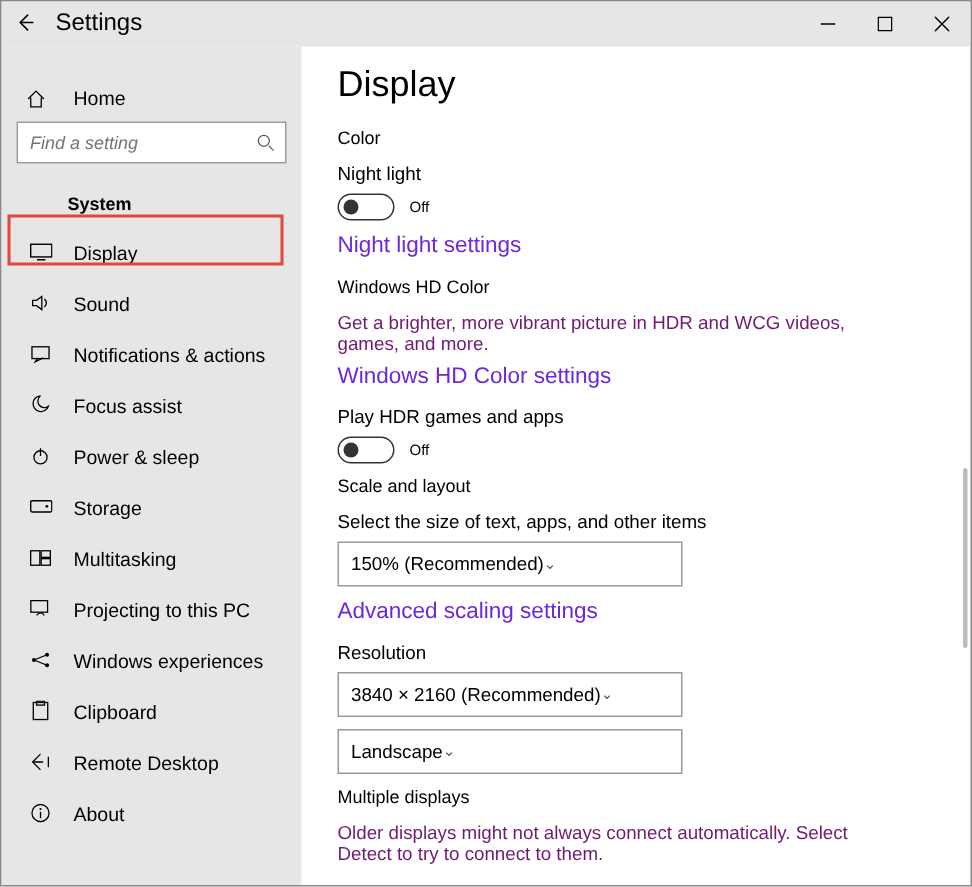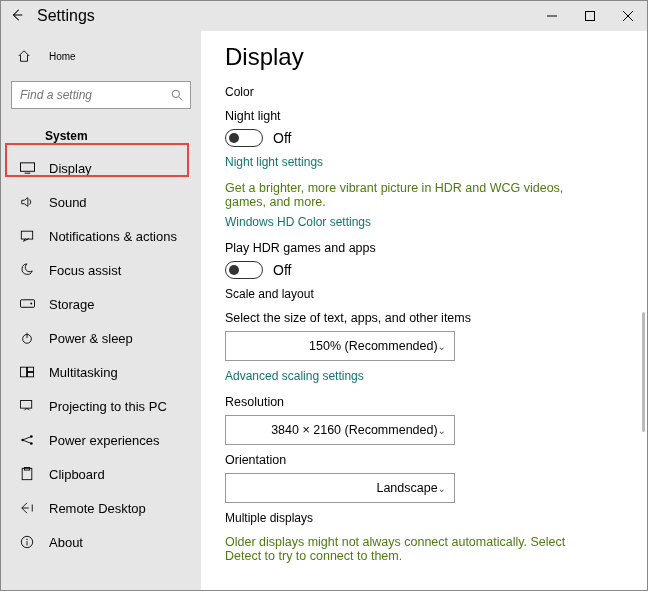--- a/index.html
+++ b/index.html
@@ -5,40 +5,40 @@
 * { box-sizing: border-box; margin: 0; padding: 0; font-family: "Segoe UI", Arial, sans-serif; }
 body { width: 648px; height: 591px; background: #fff; border: 1px solid #888; overflow: hidden; position: relative; }
 .titlebar { height: 30px; display: flex; align-items: center; background: #e6e6e6; }
 .titlebar .back { width: 32px; text-align: center; font-size: 13px; color: #000; cursor: default; }
 .titlebar .title { font-size: 16px; color: #000; padding-left: 4px; flex: 1; }
 .winbtns { display: flex; }
 .winbtn { width: 38px; height: 30px; display: flex; align-items: center; justify-content: center; }
 .winbtn svg { display:block; }
 .shell { display: flex; height: calc(591px - 30px); }
 .sidebar { width: 200px; background: #e6e6e6; padding-top: 8px; position: relative; }
-.home { height: 34px; display: flex; align-items: center; padding-left: 16px; font-size: 10px; }
+.home { height: 34px; display: flex; align-items: flex-end; padding-left: 16px; font-size: 13px; }
 .home .icon { width: 20px; display: inline-flex; margin-right: 12px; }
 .searchwrap { margin: 8px 10px; position: relative; }
 .search { width: 100%; height: 28px; border: 1px solid #999; padding: 0 28px 0 8px; font-size: 12px; background: #fff; font-style: italic; color: #666; }
 .searchbtn { position: absolute; right: 0; top: 0; width: 28px; height: 28px; display:flex; align-items:center; justify-content:center; }
 .groupheader { padding: 12px 16px 8px; font-size: 12px; font-weight: 600; margin-left: 28px; }
 .nav-item { height: 34px; display: flex; align-items: center; padding-left: 16px; font-size: 13px; cursor: default; }
 .nav-item .icon { width: 20px; display: inline-flex; margin-right: 12px; justify-content:center; }
 .highlight { position: absolute; border: 2px solid #e2483d; width: 184px; height: 34px; left: 4px; pointer-events: none; }
 .content { flex: 1; padding: 8px 24px 0 24px; overflow-y: auto; position: relative; }
 .h1 { font-size: 24px; font-weight: 400; margin: 4px 0 14px; }
 .h2 { font-size: 12px; font-weight: 400; margin: 8px 0 10px; }
 .label { font-size: 12.5px; margin: 6px 0 6px; }
-.desc { font-size: 12.5px; color: #4d7c0f; margin: 6px 0; max-width: 360px; }
-.link { font-size: 12px; color: #0f766e; margin: 6px 0 12px; cursor: default; }
+.desc { font-size: 12.5px; color: #701a75; margin: 6px 0; max-width: 360px; }
+.link { font-size: 15px; color: #6d28d9; margin: 6px 0 12px; cursor: default; }
 .toggle { display: flex; align-items: center; margin: 4px 0 8px; }
 .toggle-track { width: 38px; height: 18px; border: 1px solid #333; border-radius: 10px; position: relative; margin-right: 10px; }
 .toggle-knob { width: 10px; height: 10px; background: #333; border-radius: 50%; position: absolute; left: 3px; top: 3px; }
-.toggle-text { font-size: 14px; }
-.select { display: flex; align-items: center; justify-content: flex-end; width: 230px; height: 30px; border: 1px solid #999; padding: 0 8px; font-size: 12.5px; margin: 4px 0 8px; background: #fff; }
+.toggle-text { font-size: 10px; }
+.select { display: flex; align-items: center; justify-content: flex-start; width: 230px; height: 30px; border: 1px solid #999; padding: 0 8px; font-size: 12.5px; margin: 4px 0 8px; background: #fff; }
 .chev { font-size: 10px; color: #555; }
 .scrollbar { position: absolute; right: 2px; top: 50%; width: 3px; height: 120px; background: #bbb; border-radius: 2px; }
 </style>
 </head>
 <body>
 
 <div class="titlebar">
   <div class="back">
     <svg width="14" height="14" viewBox="0 0 16 16">
         <path d="M10 2 L4 8 L10 14" stroke="#000" stroke-width="1.2" fill="none"></path>
@@ -117,35 +117,35 @@
     <div class="nav-item">
       <span class="icon">
           <svg width="14" height="14" viewBox="0 0 16 16">
             <path d="M8 1 A6 6 0 1 0 14 9 A4 4 0 0 1 8 1" stroke="#000" fill="none"></path>
           </svg>
         </span>
       <span>Focus assist</span>
     </div>
     <div class="nav-item">
       <span class="icon">
+          <svg width="14" height="14" viewBox="0 0 16 16">
+            <circle cx="8" cy="9" r="5" stroke="#000" fill="none"></circle>
+            <line x1="8" y1="2" x2="8" y2="8" stroke="#000"></line>
+          </svg>
+        </span>
+      <span>Power &amp; sleep</span>
+    </div>
+    <div class="nav-item">
+      <span class="icon">
           <svg width="15" height="10" viewBox="0 0 16 10">
             <rect x="0.5" y="0.5" width="15" height="8" rx="1" stroke="#000" fill="none"></rect>
             <circle cx="12" cy="4.5" r="1" fill="#000"></circle>
           </svg>
         </span>
       <span>Storage</span>
-    </div>
-    <div class="nav-item">
-      <span class="icon">
-          <svg width="14" height="14" viewBox="0 0 16 16">
-            <circle cx="8" cy="9" r="5" stroke="#000" fill="none"></circle>
-            <line x1="8" y1="2" x2="8" y2="8" stroke="#000"></line>
-          </svg>
-        </span>
-      <span>Power &amp; sleep</span>
     </div>
     <div class="nav-item">
       <span class="icon">
           <svg width="14" height="12" viewBox="0 0 16 12">
             <rect x="0.5" y="0.5" width="7" height="11" stroke="#000" fill="none"></rect>
             <rect x="8.5" y="0.5" width="7" height="5" stroke="#000" fill="none"></rect>
             <rect x="8.5" y="6.5" width="7" height="5" stroke="#000" fill="none"></rect>
           </svg>
         </span>
       <span>Multitasking</span>
@@ -162,21 +162,21 @@
     <div class="nav-item">
       <span class="icon">
           <svg width="14" height="14" viewBox="0 0 16 16">
             <line x1="3" y1="8" x2="13" y2="4" stroke="#000"></line>
             <line x1="3" y1="8" x2="13" y2="12" stroke="#000"></line>
             <circle cx="3" cy="8" r="1.5" fill="#000"></circle>
             <circle cx="13" cy="4" r="1.5" fill="#000"></circle>
             <circle cx="13" cy="12" r="1.5" fill="#000"></circle>
           </svg>
         </span>
-      <span>Power experiences</span>
+      <span>Windows experiences</span>
     </div>
     <div class="nav-item">
       <span class="icon">
           <svg width="12" height="14" viewBox="0 0 12 16">
             <rect x="0.5" y="1.5" width="11" height="13" stroke="#000" fill="none"></rect>
             <rect x="3" y="0.5" width="6" height="3" stroke="#000" fill="none"></rect>
           </svg>
         </span>
       <span>Clipboard</span>
     </div>
@@ -208,20 +208,21 @@
     <div class="h2">Color</div>
     <div class="label">Night light</div>
     <div class="toggle">
       <div class="toggle-track">
           <div class="toggle-knob"></div>
         </div>
       <div class="toggle-text">Off</div>
     </div>
     <div class="link">Night light settings</div>
 
+    <div class="h2">Windows HD Color</div>
     <div class="desc">Get a brighter, more vibrant picture in HDR and WCG videos, games, and more.</div>
     <div class="link">Windows HD Color settings</div>
     <div class="label">Play HDR games and apps</div>
     <div class="toggle">
       <div class="toggle-track">
           <div class="toggle-knob"></div>
         </div>
       <div class="toggle-text">Off</div>
     </div>
 
@@ -230,21 +231,20 @@
     <div class="select">
       <span>150% (Recommended)</span>
       <span class="chev">⌄</span>
     </div>
     <div class="link">Advanced scaling settings</div>
     <div class="label">Resolution</div>
     <div class="select">
       <span>3840 × 2160 (Recommended)</span>
       <span class="chev">⌄</span>
     </div>
-    <div class="label">Orientation</div>
     <div class="select">
       <span>Landscape</span>
       <span class="chev">⌄</span>
     </div>
 
     <div class="h2">Multiple displays</div>
     <div class="desc">Older displays might not always connect automatically. Select Detect to try to connect to them.</div>
 
     <div class="scrollbar"></div>
   </div>

